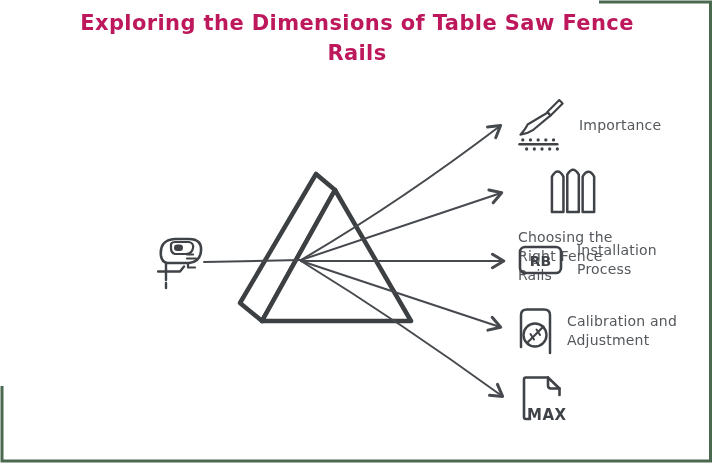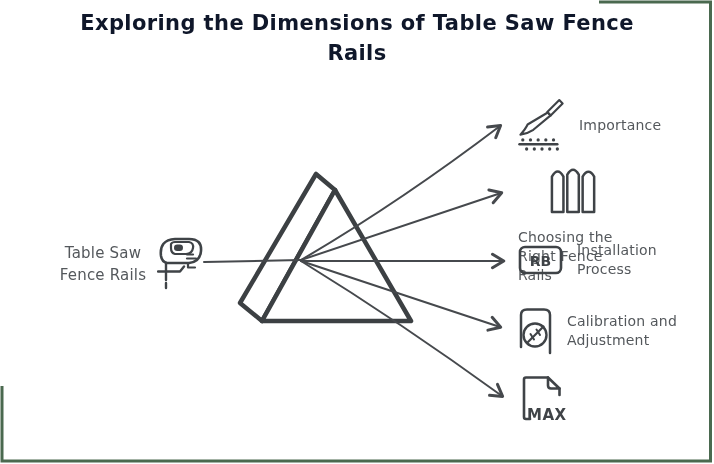--- a/index.html
+++ b/index.html
@@ -3,21 +3,21 @@
 <meta charset="utf-8">
 <style>
   html,body{margin:0;padding:0;background:#ffffff;}
   .canvas{
     position:relative;width:714px;height:464px;background:#ffffff;
     overflow:hidden;font-family:"DejaVu Sans","Liberation Sans",sans-serif;
   }
   .layer{position:absolute;left:0;top:0;pointer-events:none;}
   .title{
     position:absolute;left:0;right:0;top:9px;margin:0 auto;width:588px;
-    text-align:center;font-size:21px;font-weight:700;color:#0f172a;
+    text-align:center;font-size:21px;font-weight:700;color:#be185d;
     letter-spacing:.4px;line-height:1.42;
   }
   .source-label{
     position:absolute;left:50px;top:243px;width:106px;text-align:center;
     font-size:15px;color:#54585c;letter-spacing:.2px;line-height:1.45;
   }
   .icon-svg{display:block;flex:0 0 auto;}
   .jigsaw-wrap{position:absolute;left:157px;top:234px;}
   .item{position:absolute;left:518px;display:flex;align-items:center;gap:13px;}
   .item-1{top:97px;}
@@ -59,21 +59,20 @@
       <path d="M301,260 Q400,202 500,126" marker-end="url(#arrow)"></path>
       <path d="M301,260 L501,193" marker-end="url(#arrow)"></path>
       <path d="M301,261 L503,261" marker-end="url(#arrow)"></path>
       <path d="M301,261 L500,327" marker-end="url(#arrow)"></path>
       <path d="M301,261 Q400,322 502,396" marker-end="url(#arrow)"></path>
     </g>
   </svg>
 
   <h1 class="title">Exploring the Dimensions of Table Saw Fence Rails</h1>
 
-  <div class="source-label">Table Saw Fence Rails</div>
 
   <div class="jigsaw-wrap">
     <svg class="icon-svg" width="52" height="56" viewBox="0 0 52 56" fill="none" stroke="#3f4347" stroke-width="2.6" stroke-linecap="round" stroke-linejoin="round">
       <path d="M4,22 Q2,6 18,5 L32,5 Q45,5 44,17 Q43,28 32,29 L10,29 Q5,28 4,22 Z"></path>
       <path d="M14,10 Q15,8 18,8 L32,8 Q37,9 36,14 Q35,20 29,20 L18,20 Q14,19 14,14 Z" stroke-width="2.2"></path>
       <rect x="17" y="10.5" width="9" height="6.5" rx="3.2" fill="#3f4347" stroke="none"></rect>
       <path d="M30,24.5 L39,24.5" stroke-width="2.2"></path>
       <path d="M30,20.5 L36,20.5" stroke-width="2.2"></path>
       <path d="M9,29 L9,37" stroke-width="2.4"></path>
       <path d="M1,37.5 L23,37.5 L27,32.5" stroke-width="2.4"></path>

